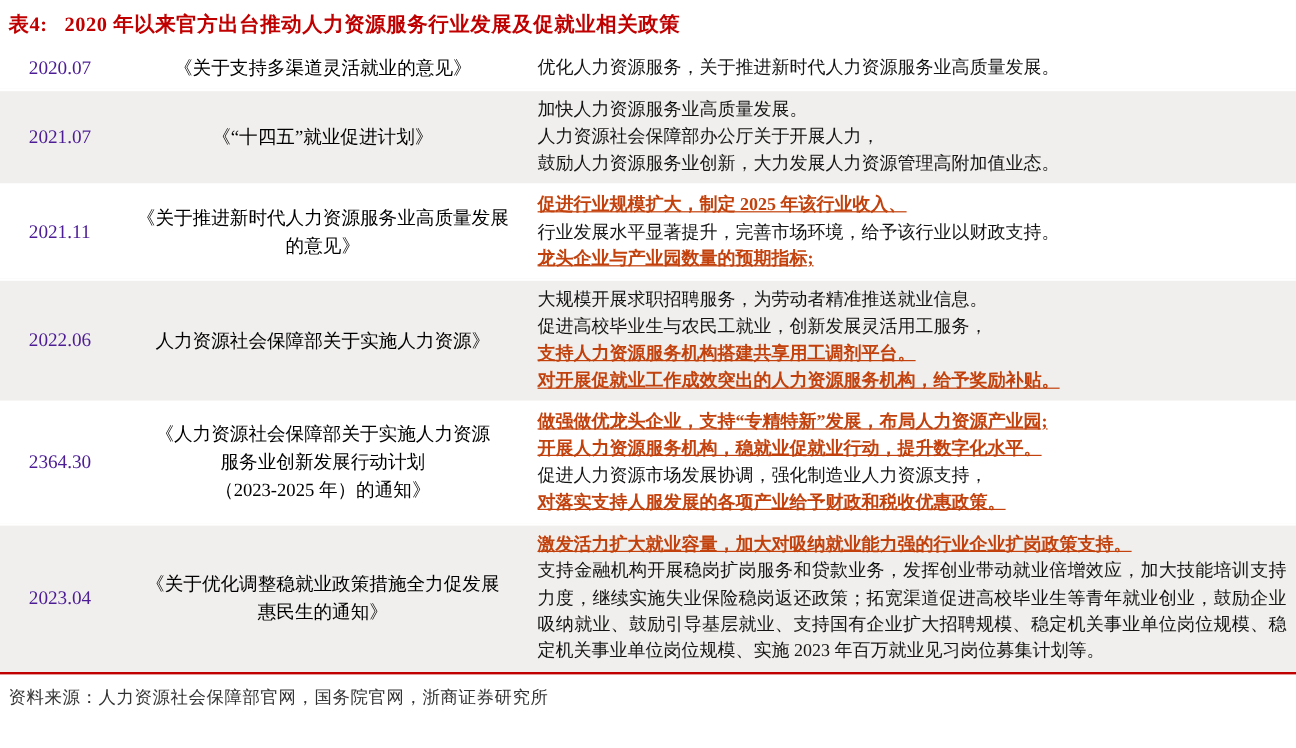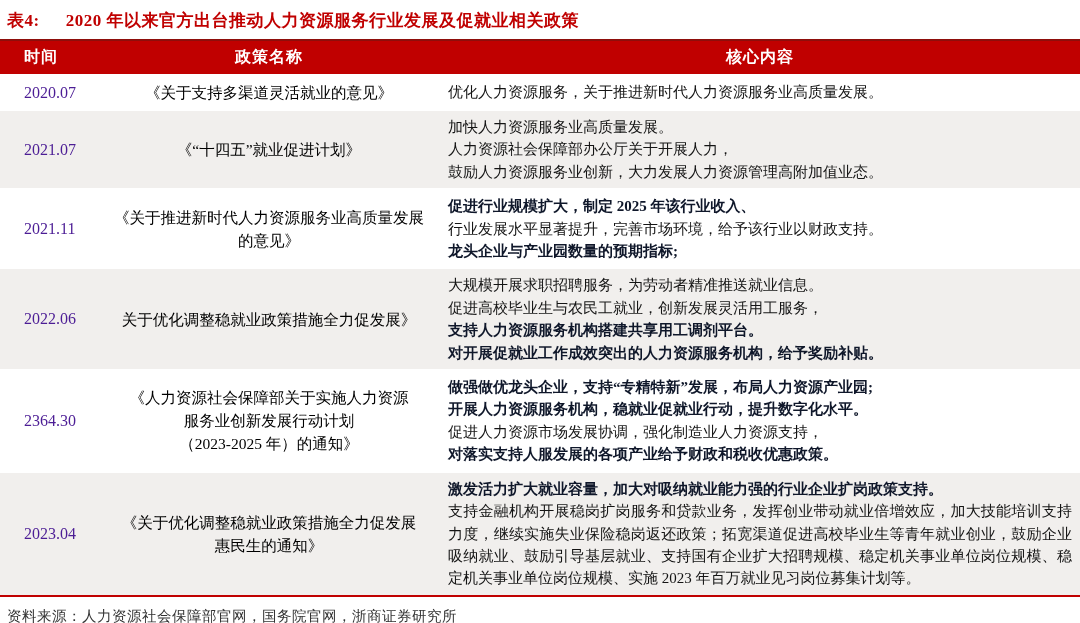--- a/index.html
+++ b/index.html
@@ -12,21 +12,21 @@
   }
   .page { width: 1080px; height: 623px; position: relative; }
 
   
   .table-title {
     padding: 9px 8px 7px 7px;
     font-size: 17px;
     color: #c00000;
     letter-spacing: 0.5px;
   }
-  .table-title .t-label { font-weight: 700; margin-right: 26px; }
+  .table-title .t-label { font-weight: 700; margin-right: 14px; }
   .table-title .t-text  { font-weight: 600; }
 
   
   .thead {
     display: flex;
     align-items: center;
     background: #c00000;
     border-top: 2px solid #8e0e0b;
     color: #ffffff;
     height: 33px;
@@ -46,46 +46,41 @@
     padding: 5px 0;
     border-top: 2px solid #ffffff;
     background: #ffffff;
   }
   .row.striped { background: #f1efed; }
 
   .row .col-date { font-size: 16px; color: #4c1d95; }
   .row .col-policy { font-size: 15.5px; line-height: 23px; color: #000000; }
   .row .col-content { font-size: 15px; line-height: 22.4px; color: #141414; }
   .content-line { text-align: justify; }
-  .content-line.bold { font-weight: 700; color: #0f172a; }
+  .content-line.bold { font-weight: 700; color: #c2410c; text-decoration: underline; }
 
   
   .bottom-rule { border: none; border-top: 2px solid #c00000; margin: 0; }
   .source-note {
     padding: 10px 8px 0 7px;
     font-size: 14.5px;
     color: #333333;
     letter-spacing: 0.5px;
   }
 </style>
 </head>
 <body>
 
 <div class="page">
 
   <div class="table-title">
     <span class="t-label">表4:</span><span class="t-text">2020 年以来官方出台推动人力资源服务行业发展及促就业相关政策</span>
   </div>
 
   <div>
-    <div class="thead">
-      <div class="col-date">时间</div>
-      <div class="col-policy">政策名称</div>
-      <div class="col-content" style="text-align:center;">核心内容</div>
-    </div>
 
     <div>
   <div class="row">
     <div class="col-date">2020.07</div>
     <div class="col-policy">
             <div>《关于支持多渠道灵活就业的意见》</div>
           </div>
     <div class="col-content">
             <div class="content-line">优化人力资源服务，关于推进新时代人力资源服务业高质量发展。</div>
           </div>
@@ -112,21 +107,21 @@
     <div class="col-content">
             <div class="content-line bold">促进行业规模扩大，制定 2025 年该行业收入、</div>
             <div class="content-line">行业发展水平显著提升，完善市场环境，给予该行业以财政支持。</div>
             <div class="content-line bold">龙头企业与产业园数量的预期指标;</div>
           </div>
   </div>
 
   <div class="row striped">
     <div class="col-date">2022.06</div>
     <div class="col-policy">
-            <div>关于优化调整稳就业政策措施全力促发展》</div>
+            <div>人力资源社会保障部关于实施人力资源》</div>
           </div>
     <div class="col-content">
             <div class="content-line">大规模开展求职招聘服务，为劳动者精准推送就业信息。</div>
             <div class="content-line">促进高校毕业生与农民工就业，创新发展灵活用工服务，</div>
             <div class="content-line bold">支持人力资源服务机构搭建共享用工调剂平台。</div>
             <div class="content-line bold">对开展促就业工作成效突出的人力资源服务机构，给予奖励补贴。</div>
           </div>
   </div>
 
   <div class="row">

